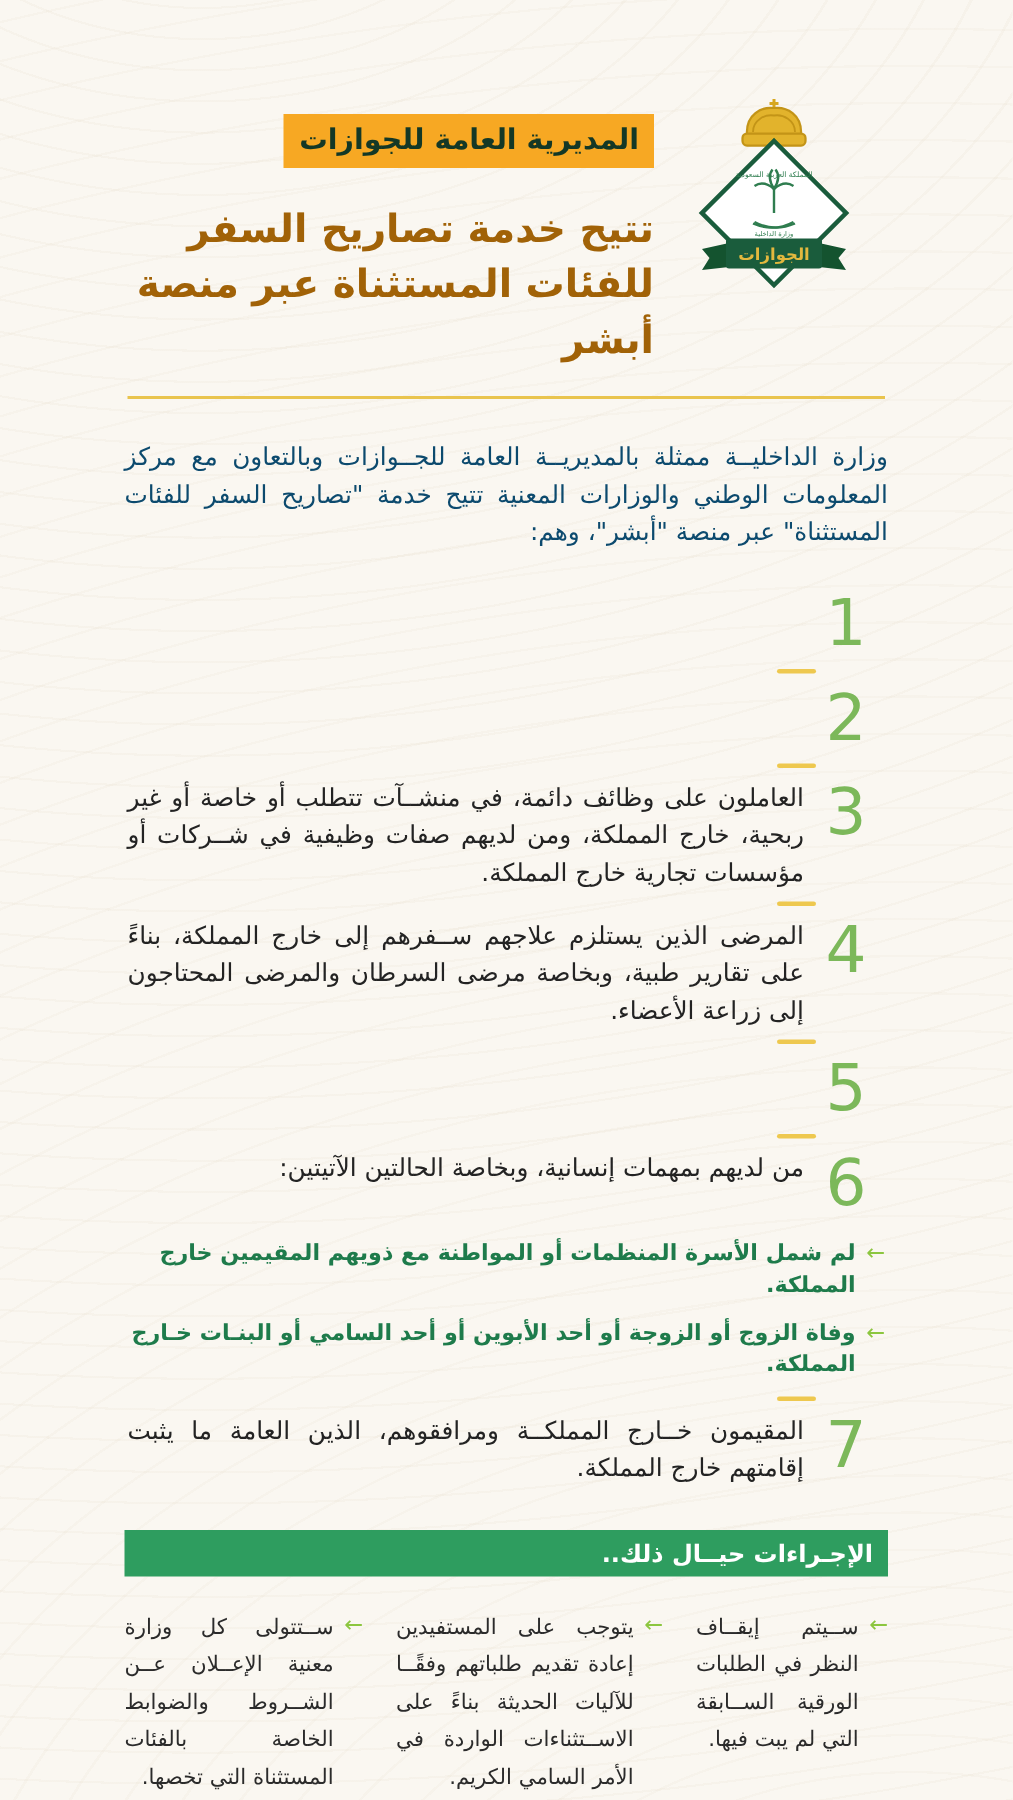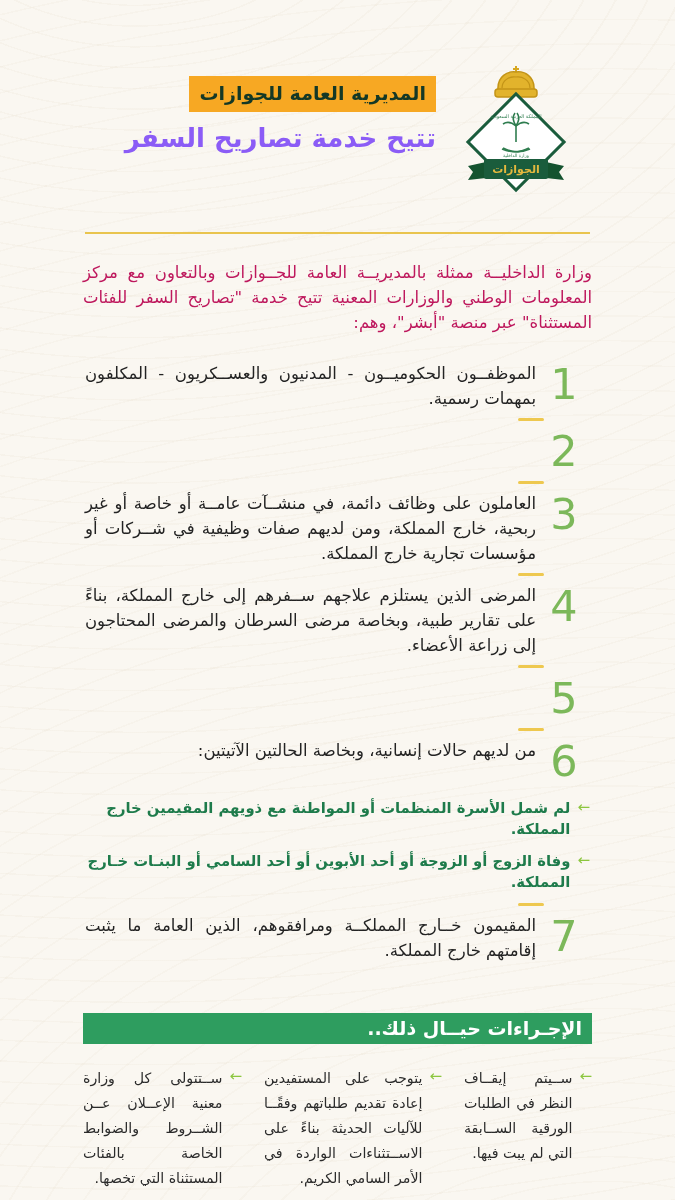--- a/index.html
+++ b/index.html
@@ -15,31 +15,31 @@
   }
   .page{padding:60px 83px 0;}
 
   
   .header{display:flex;align-items:flex-start;}
   .logo-wrap{flex:0 0 152px;margin-left:4px;margin-top:0;}
   .head-text{flex:1;text-align:right;padding-top:16px;}
   .badge{
     display:inline-block;background:#f7a823;color:#143826;
     font-size:19px;font-weight:bold;line-height:1;
-    padding:8px 10px 9px;margin-bottom:8px;
+    padding:8px 10px 9px;margin-bottom:23px;
   }
   .title{
-    color:#8b5cf6;font-size:26px;font-weight:bold;line-height:37px;
+    color:#a16207;font-size:26px;font-weight:bold;line-height:37px;
   }
   .gold-line{height:2px;background:#e9c44e;border:none;margin:18px 2px 0;}
 
   
   .intro{
     margin-top:26px;font-size:16.5px;line-height:25px;
-    text-align:justify;color:#be185d;
+    text-align:justify;color:#0c4a6e;
   }
 
   
   .items{margin-top:26px;}
   .item{display:flex;align-items:flex-start;}
   .item .num{
     flex:0 0 56px;text-align:center;
     color:#7cb85a;font-size:43px;line-height:46px;font-weight:normal;
   }
   .item .txt{
@@ -54,22 +54,22 @@
     display:flex;align-items:flex-start;margin-bottom:11px;
     color:#1e7b4b;font-size:14.8px;line-height:21px;font-weight:bold;
   }
   .arrow{
     color:#8cc63f;font-weight:normal;flex:0 0 auto;
     margin-left:7px;font-size:15px;line-height:21px;
   }
 
   
   .actions-bar{
-    margin-top:50px;height:31px;background:#2e9d5f;color:#ffffff;
-    font-size:19px;font-weight:bold;line-height:31px;
+    margin-top:29px;height:31px;background:#2e9d5f;color:#ffffff;
+    font-size:16px;font-weight:bold;line-height:31px;
     padding:0 10px;text-align:right;
   }
   .columns{display:flex;margin-top:22px;}
   .col{display:flex;align-items:flex-start;font-size:14.2px;line-height:25px;color:#2b2b2b;}
   .col .col-txt{text-align:justify;}
   .col-1{flex:0 0 128px;margin-left:22px;}
   .col-2{flex:0 0 178px;margin-left:22px;}
   .col-3{flex:1;}
 
   svg text{font-family:"DejaVu Sans","Liberation Sans",sans-serif;}
@@ -109,61 +109,61 @@
           <polygon points="106,102 124,106 119,112 124,120 106,118" fill="#14532f"></polygon>
           <rect x="44" y="99" width="64" height="20" rx="2" fill="#1a5c3c"></rect>
           <text x="76" y="113" text-anchor="middle" font-size="11" font-weight="bold" fill="#e3b83e">الجوازات</text>
         </g>
       </svg>
     </div>
     <div class="head-text">
       <span class="badge">المديرية العامة للجوازات</span>
       <div class="title">
         <div>تتيح خدمة تصاريح السفر</div>
+        <div>للفئات المستثناة عبر منصة أبشر</div>
       </div>
     </div>
   </div>
 
   <hr class="gold-line">
 
   <p class="intro">وزارة الداخليــة ممثلة بالمديريــة العامة للجــوازات وبالتعاون مع مركز المعلومات الوطني والوزارات المعنية تتيح خدمة "تصاريح السفر للفئات المستثناة" عبر منصة "أبشر"، وهم:</p>
 
   <div class="items">
 
     <div class="item">
       <div class="num">1</div>
-      <div class="txt">الموظفــون الحكوميــون - المدنيون والعســكريون - المكلفون بمهمات رسمية.</div>
     </div>
     <div class="dash"></div>
 
     <div class="item">
       <div class="num">2</div>
     </div>
     <div class="dash"></div>
 
     <div class="item">
       <div class="num">3</div>
-      <div class="txt">العاملون على وظائف دائمة، في منشــآت عامــة أو خاصة أو غير ربحية، خارج المملكة، ومن لديهم صفات وظيفية في شــركات أو مؤسسات تجارية خارج المملكة.</div>
+      <div class="txt">العاملون على وظائف دائمة، في منشــآت تتطلب أو خاصة أو غير ربحية، خارج المملكة، ومن لديهم صفات وظيفية في شــركات أو مؤسسات تجارية خارج المملكة.</div>
     </div>
     <div class="dash"></div>
 
     <div class="item">
       <div class="num">4</div>
       <div class="txt">المرضى الذين يستلزم علاجهم ســفرهم إلى خارج المملكة، بناءً على تقارير طبية، وبخاصة مرضى السرطان والمرضى المحتاجون إلى زراعة الأعضاء.</div>
     </div>
     <div class="dash"></div>
 
     <div class="item">
       <div class="num">5</div>
     </div>
     <div class="dash"></div>
 
     <div class="item">
       <div class="num">6</div>
-      <div class="txt">من لديهم حالات إنسانية، وبخاصة الحالتين الآتيتين:</div>
+      <div class="txt">من لديهم بمهمات إنسانية، وبخاصة الحالتين الآتيتين:</div>
     </div>
     <div class="subitems">
       <div class="subitem">
         <span class="arrow">←</span>
         <span>لم شمل الأسرة المنظمات أو المواطنة مع ذويهم المقيمين خارج المملكة.</span>
       </div>
       <div class="subitem">
         <span class="arrow">←</span>
         <span>وفاة الزوج أو الزوجة أو أحد الأبوين أو أحد السامي أو البنـات خـارج المملكة.</span>
       </div>

